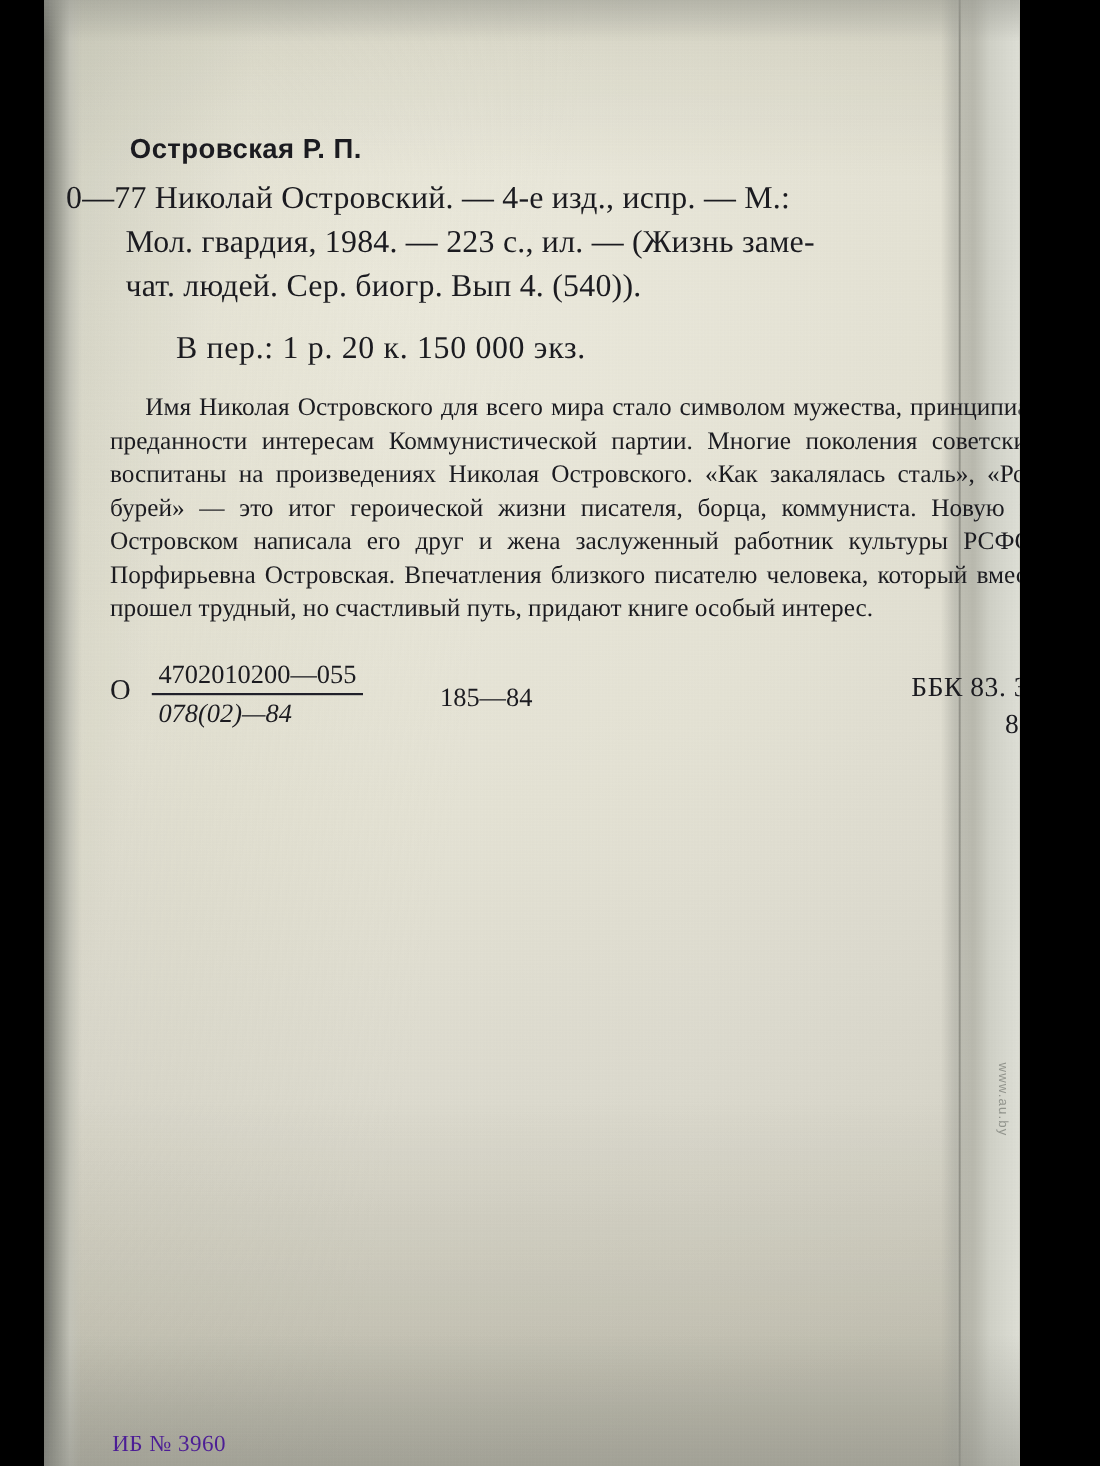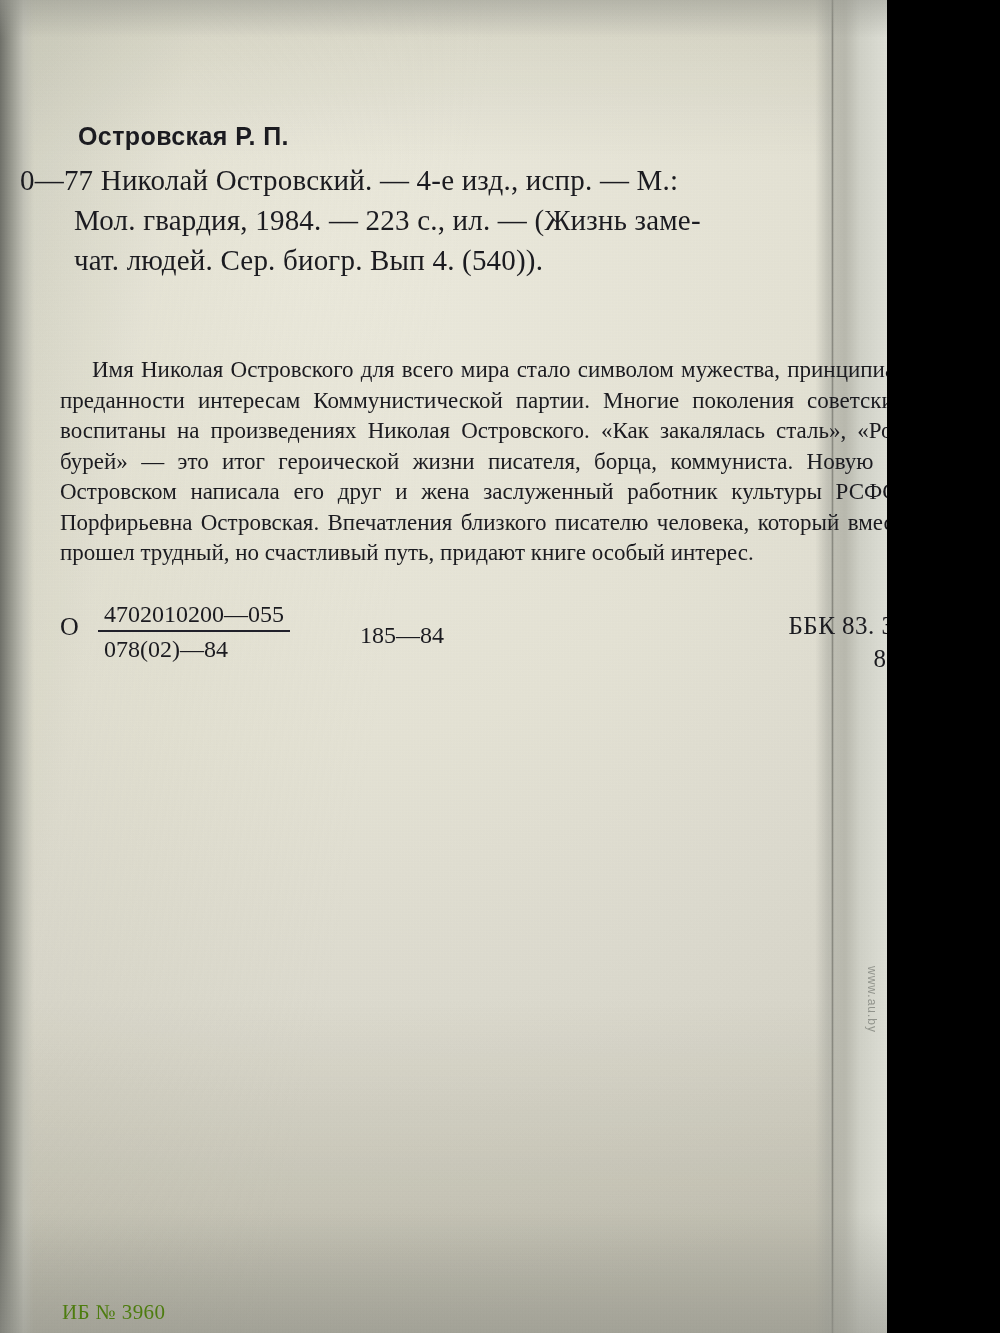--- a/index.html
+++ b/index.html
@@ -8,20 +8,21 @@
     background: #000;
   }
   .page {
     position: relative;
     width: 887px;
     height: 1333px;
     overflow: hidden;
     background: #e3e2d6;
     font-family: "Liberation Serif", serif;
     color: #1b1b20;
+    margin-left: 40px;
   }
   
   .paper-base {
     position: absolute;
     inset: 0;
     background:
       radial-gradient(120% 80% at 35% 20%, #eceadd 0%, #e4e2d4 45%, #dcdace 70%, #d2d0c4 100%);
   }
   .paper-tint {
     position: absolute;
@@ -140,21 +141,21 @@
     top: 0px;
     font-size: 24px;
     line-height: 1.18;
   }
   .fraction .num { padding: 0 6px 1px 6px; }
   .fraction .bar {
     height: 2px;
     background: #20202a;
     margin: 1px 0 2px 0;
   }
-  .fraction .den { padding: 1px 6px 0 6px; }
+  .fraction .den { padding: 1px 6px 0 6px; font-style: italic; }
   .plan {
     position: absolute;
     left: 300px;
     top: 22px;
     font-size: 24px;
   }
   .bbk {
     position: absolute;
     right: 58px;
     top: 10px;
@@ -164,21 +165,21 @@
     letter-spacing: 0.5px;
   }
   .bbk .second { display: block; margin-top: 2px; margin-right: 8px; }
 
   .ib {
     position: absolute;
     left: 62px;
     top: 1300px;
     font-size: 21px;
     letter-spacing: 0.4px;
-    color: #4d7c0f;
+    color: #4c1d95;
   }
 
   .watermark {
     position: absolute;
     right: 8px;
     bottom: 300px;
     font-family: "Liberation Sans", sans-serif;
     font-size: 12px;
     color: rgba(90,92,88,0.55);
     writing-mode: vertical-rl;
@@ -201,20 +202,21 @@
   <div class="content">
 
     <div class="author">Островская Р. П.</div>
 
     <div class="cip">
       <div class="l1">0—77  Николай Островский. — 4-е изд., испр. — М.:</div>
       <div class="l2">Мол. гвардия, 1984. — 223 с., ил. — (Жизнь заме-</div>
       <div class="l3">чат. людей. Сер. биогр. Вып 4. (540)).</div>
     </div>
 
+    <div class="price">В пер.: 1 р. 20 к. 150 000 экз.</div>
 
     <div class="annotation">
       <p>Имя Николая Островского для всего мира стало символом мужества, принципиальности, преданности интересам Коммунистической партии. Многие поколения советских людей воспитаны на произведениях Николая Островского. «Как закалялась сталь», «Рожденные бурей» — это итог героической жизни писателя, борца, коммуниста. Новую книгу об Островском написала его друг и жена заслуженный работник культуры РСФСР Раиса Порфирьевна Островская. Впечатления близкого писателю человека, который вместе с ним прошел трудный, но счастливый путь, придают книге особый интерес.</p>
     </div>
 
     <div class="footer">
       <div class="sign">О</div>
       <div class="fraction">
         <div class="num">4702010200—055</div>
         <div class="bar"></div>

